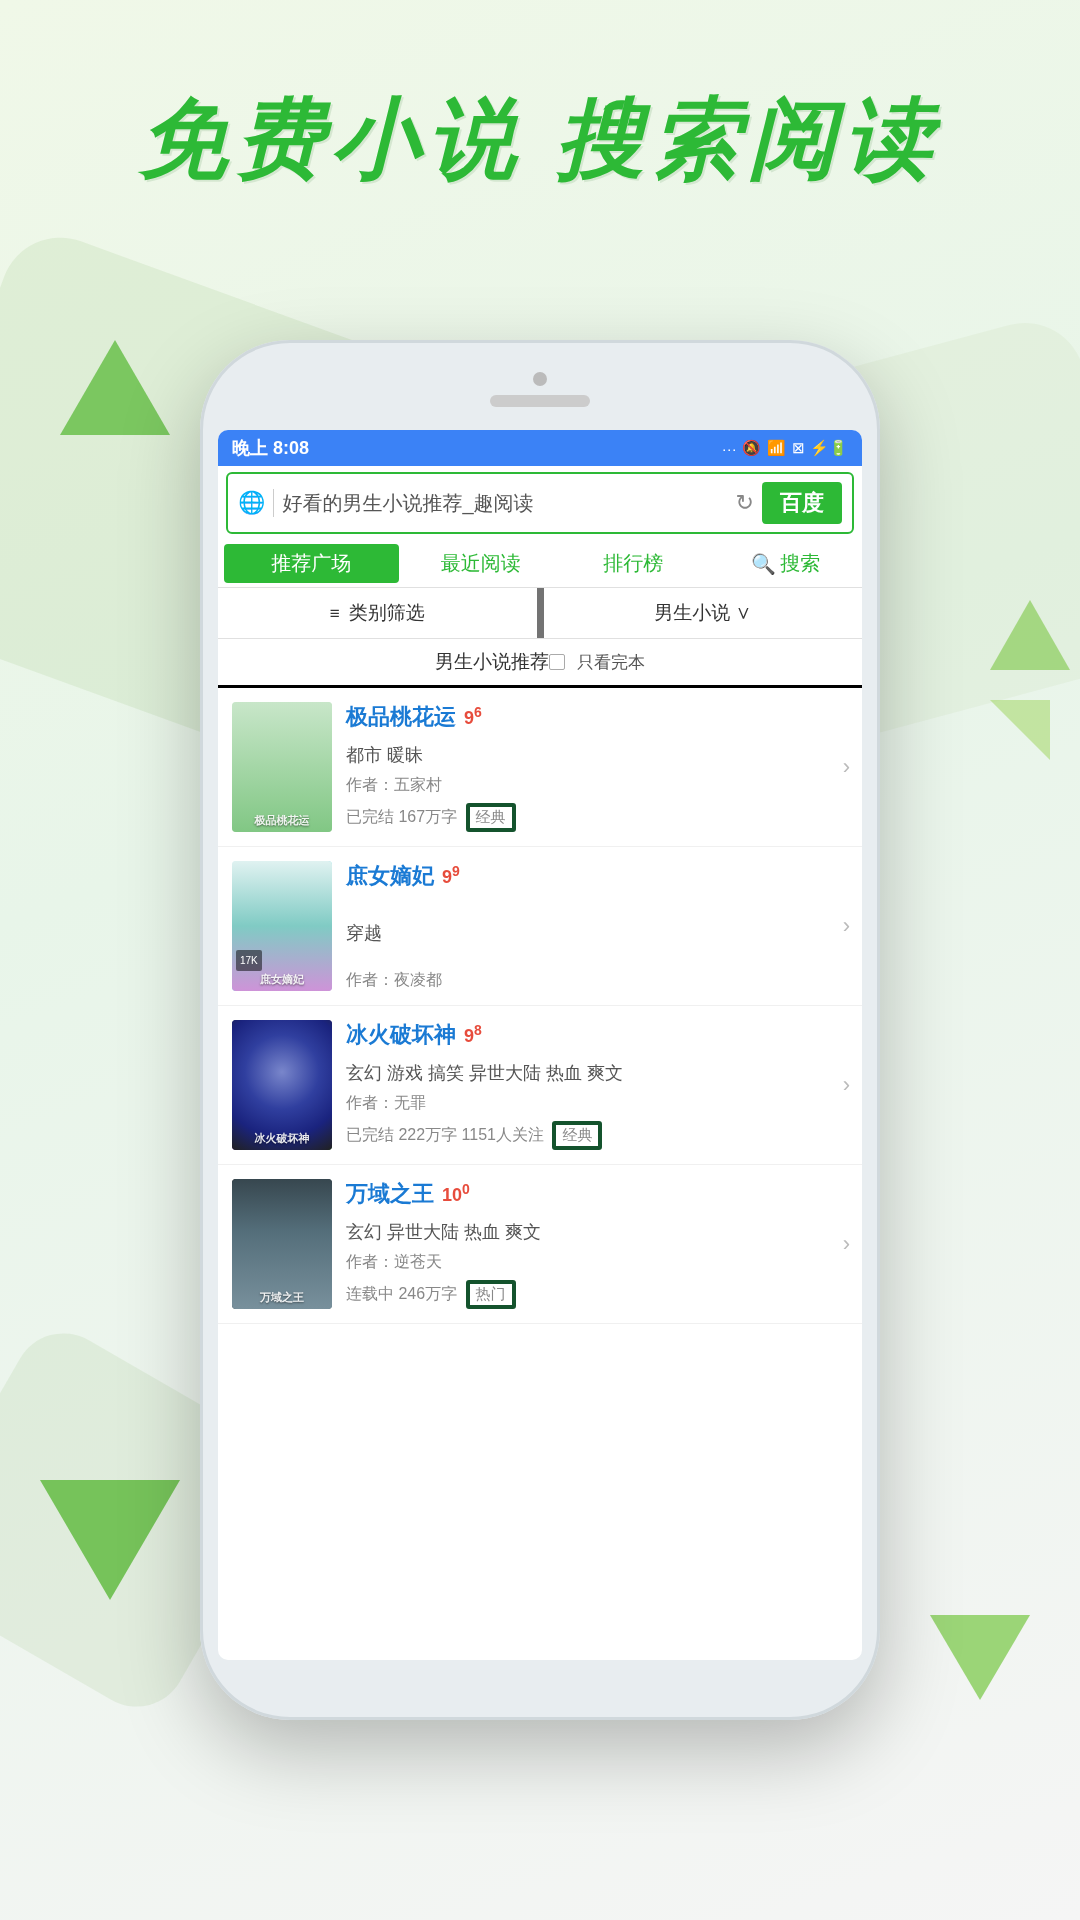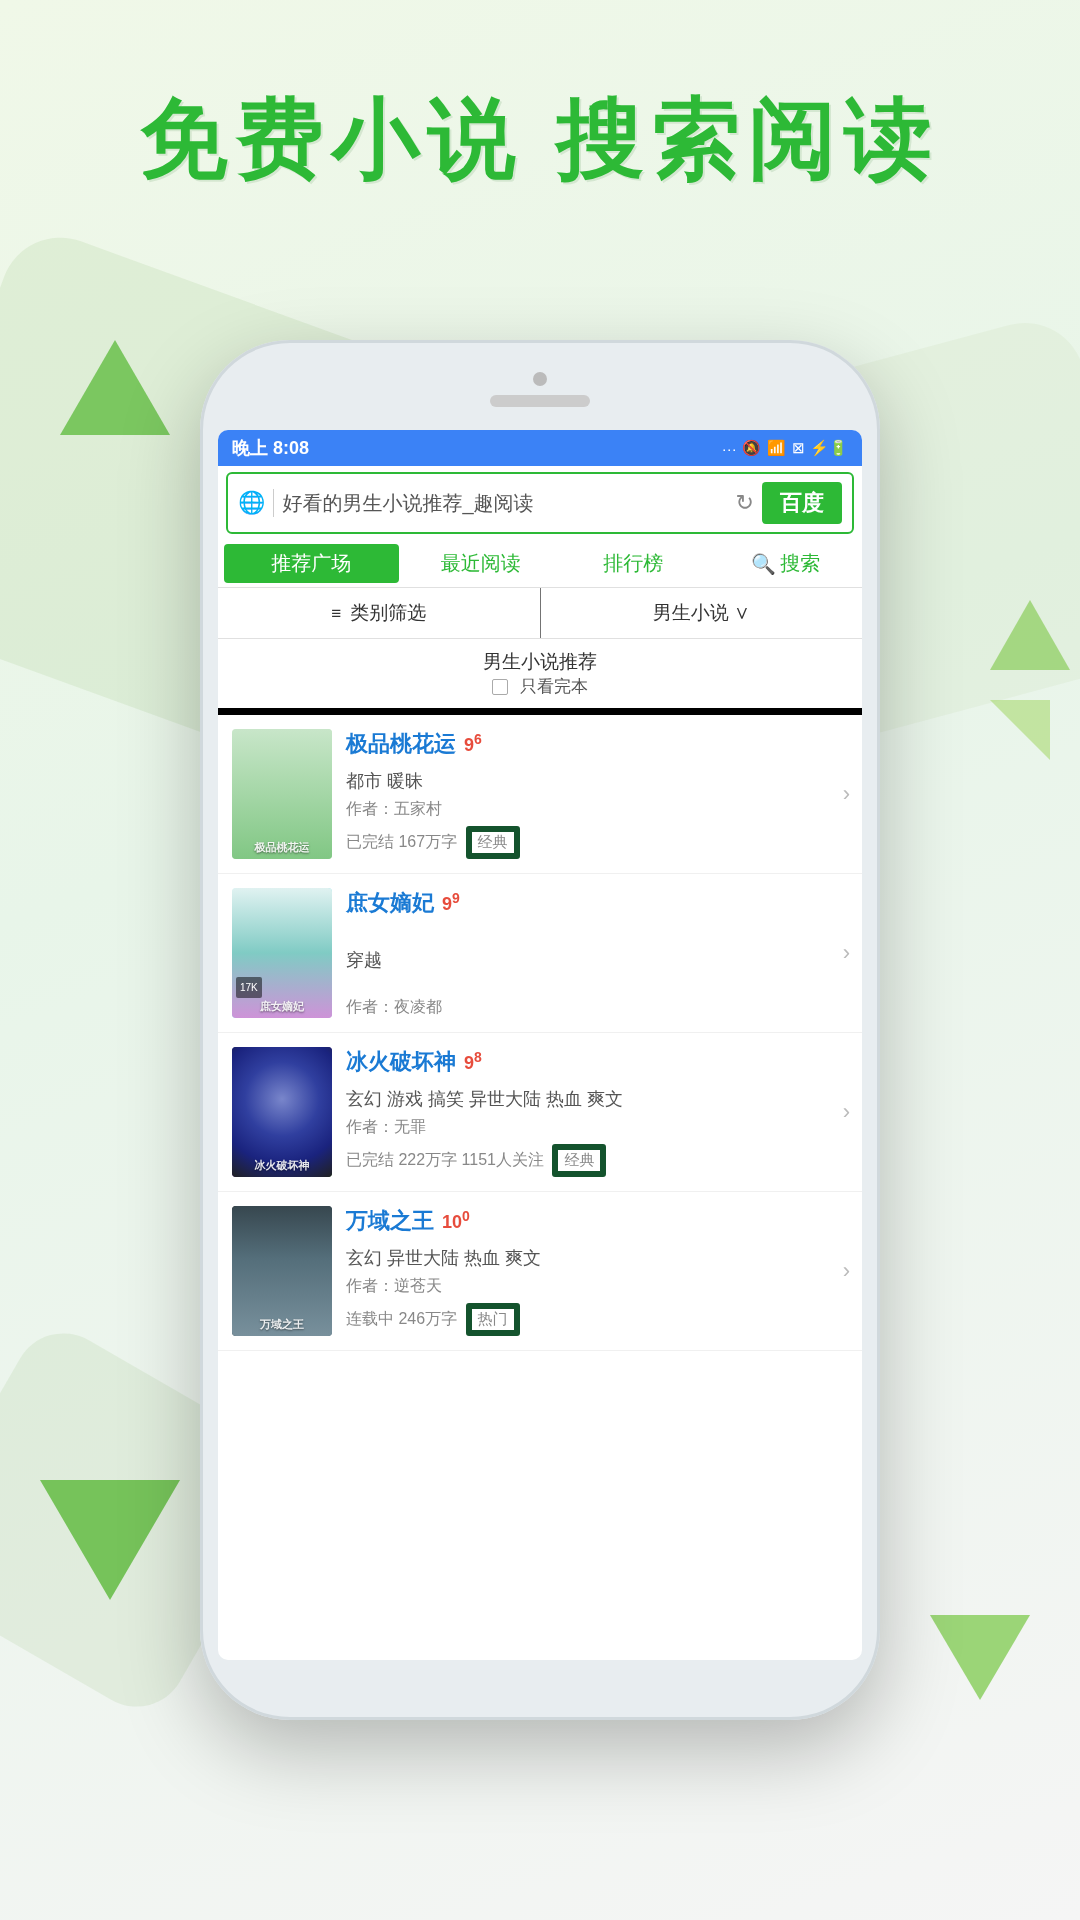--- a/index.html
+++ b/index.html
@@ -89,20 +89,21 @@
     .header-title {
       position: absolute;
       top: 80px;
       left: 0; right: 0;
       text-align: center;
       font-size: 88px;
       font-weight: 900;
       color: #2db936;
       letter-spacing: 8px;
       text-shadow: 2px 2px 0px rgba(0,100,0,0.1);
+      font-style: italic;
     }
 
     
     .phone-wrap {
       position: absolute;
       top: 340px;
       left: 50%;
       transform: translateX(-50%);
       width: 680px;
       height: 1380px;
@@ -238,35 +239,34 @@
       display: flex;
       border-bottom: 1px solid #e0e0e0;
       flex-shrink: 0;
     }
     .filter-item {
       flex: 1;
       text-align: center;
       padding: 12px 0;
       font-size: 19px;
       color: #333;
-      border-right: 1px solid #737373;
+      border-right: 7px solid #737373;
       cursor: pointer;
     }
     .filter-item:last-child { border-right: none; }
     .filter-icon { font-size: 17px; margin-right: 4px; }
 
     
     .section-header {
       display: flex;
       justify-content: center;
       align-items: center;
       padding: 10px 14px;
-      border-bottom: 7px solid #000000;
+      border-bottom: 3px solid #000000;
       flex-shrink: 0;
-      flex-direction: column;
     }
     .section-title { font-size: 19px; color: #333; }
     .section-check {
       display: flex;
       align-items: center;
       gap: 12px;
       font-size: 17px;
       color: #555;
     }
     .checkbox {
@@ -346,21 +346,21 @@
       font-size: 18px;
       color: #555;
       margin-top: 4px;
     }
     .book-meta {
       font-size: 16px;
       color: #888;
     }
     .book-tag {
       display: inline-block;
-      border: 6px solid #14532d;
+      border: 4px solid #14532d;
       border-radius: 3px;
       padding: 1px 6px;
       font-size: 15px;
       color: #888;
       margin-left: 4px;
     }
     .book-arrow {
       position: absolute;
       right: 12px;
       top: 50%;

